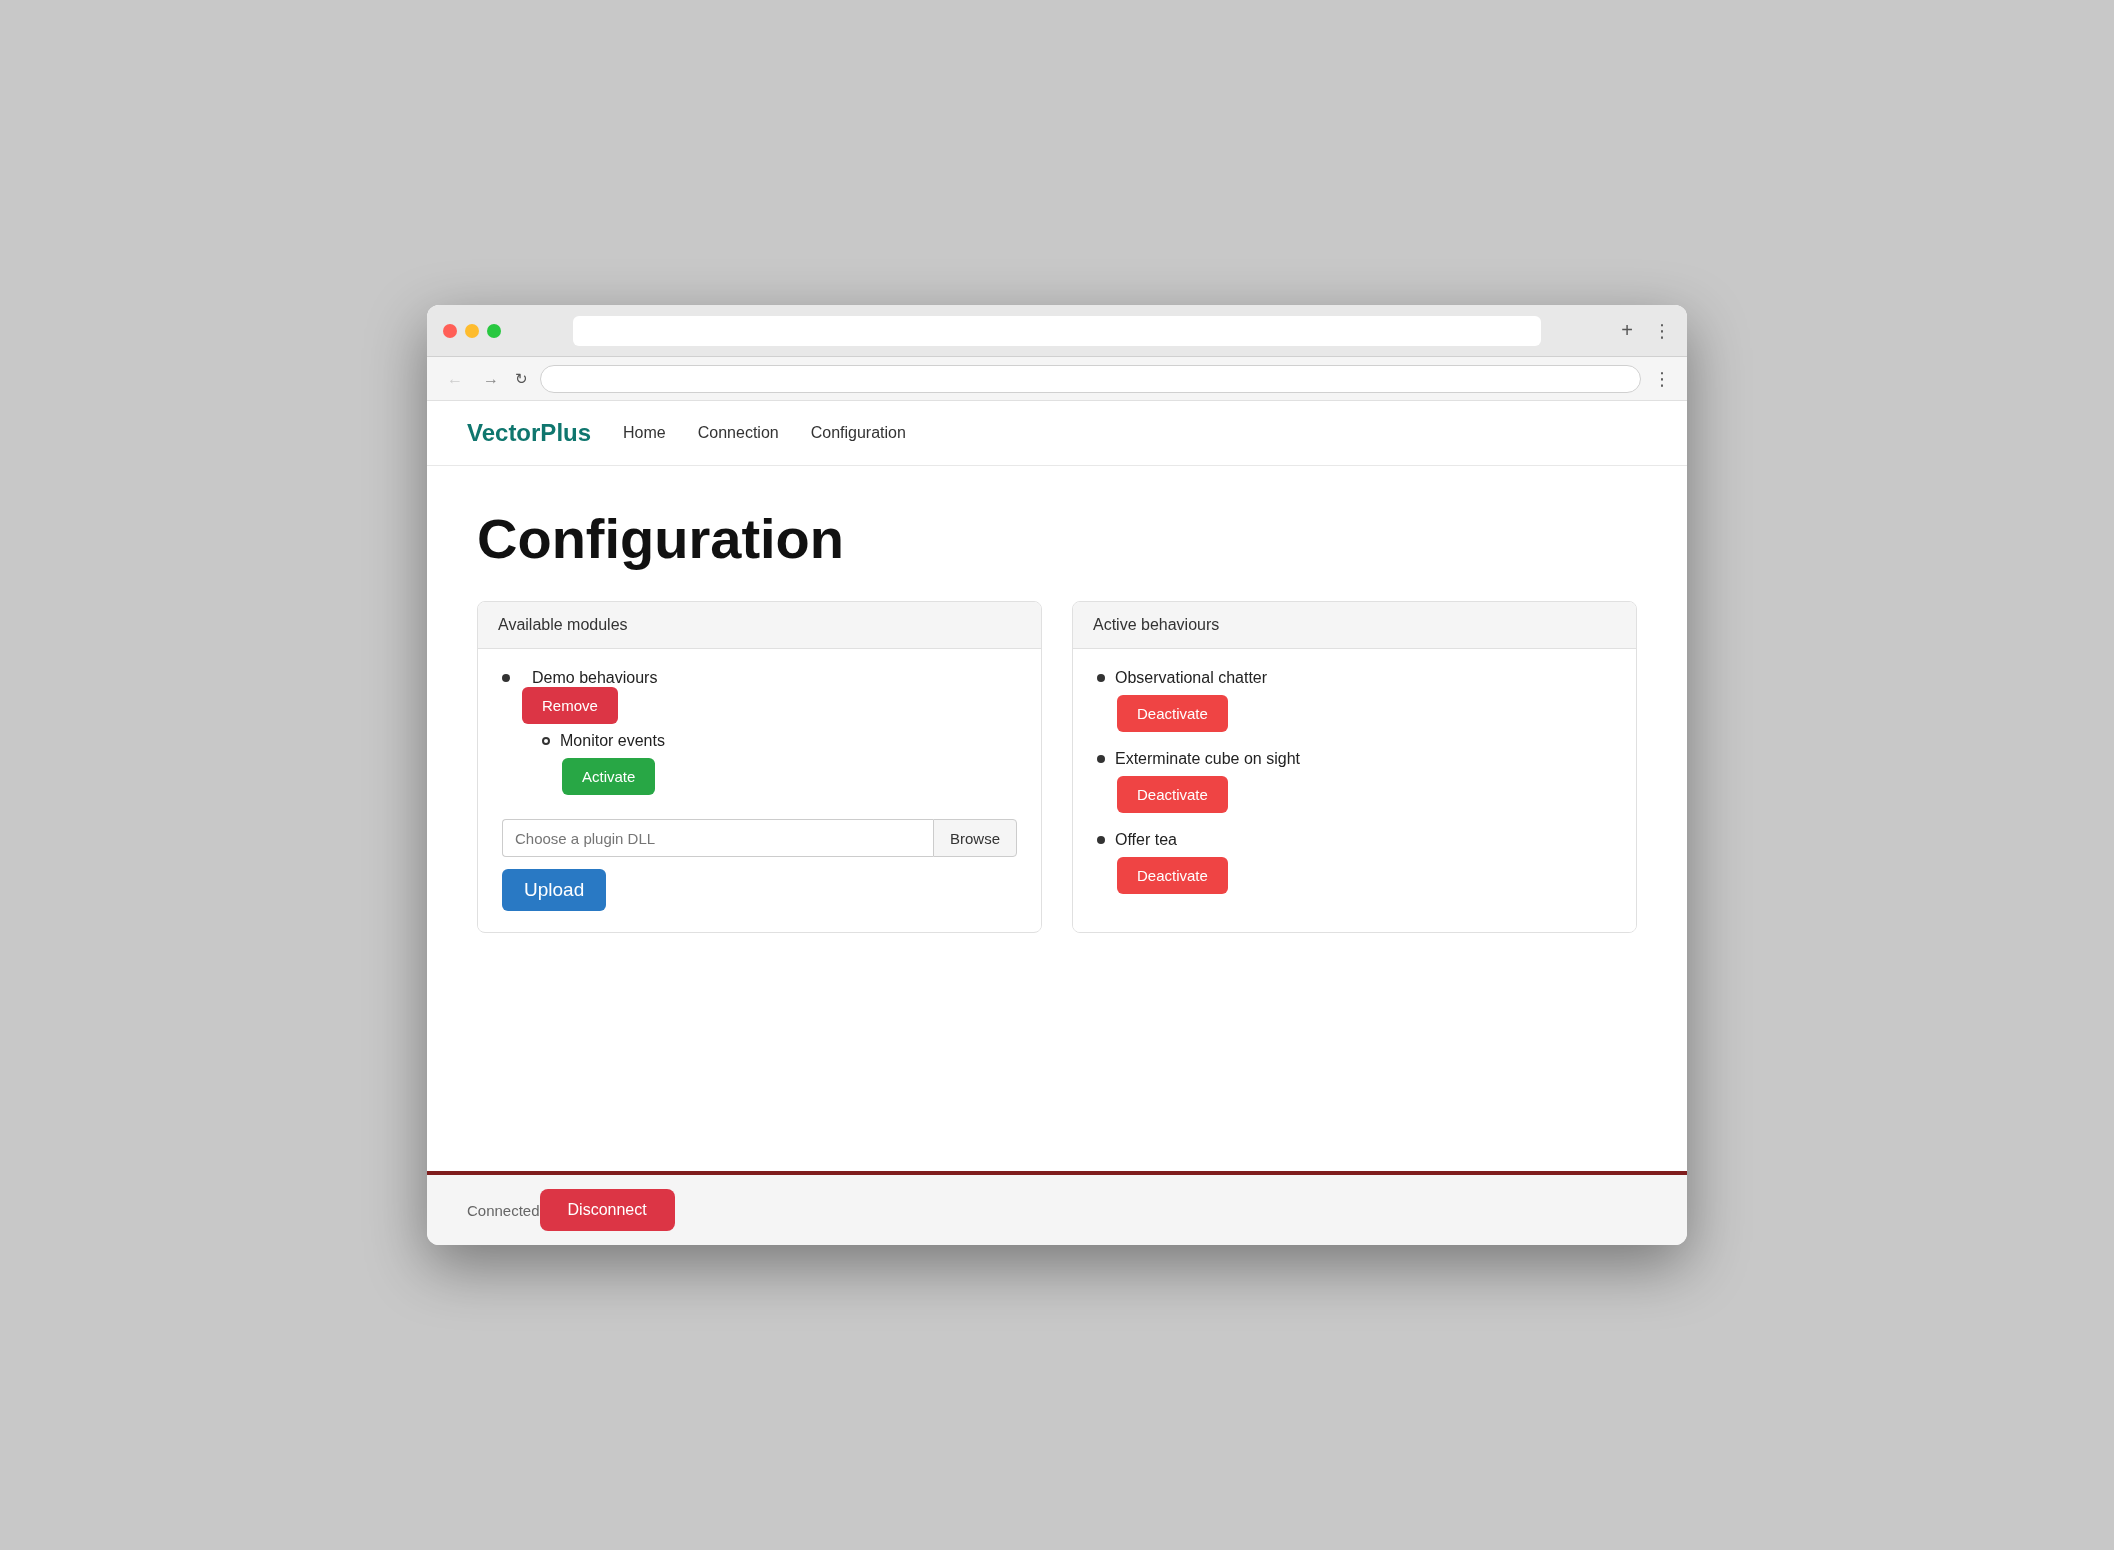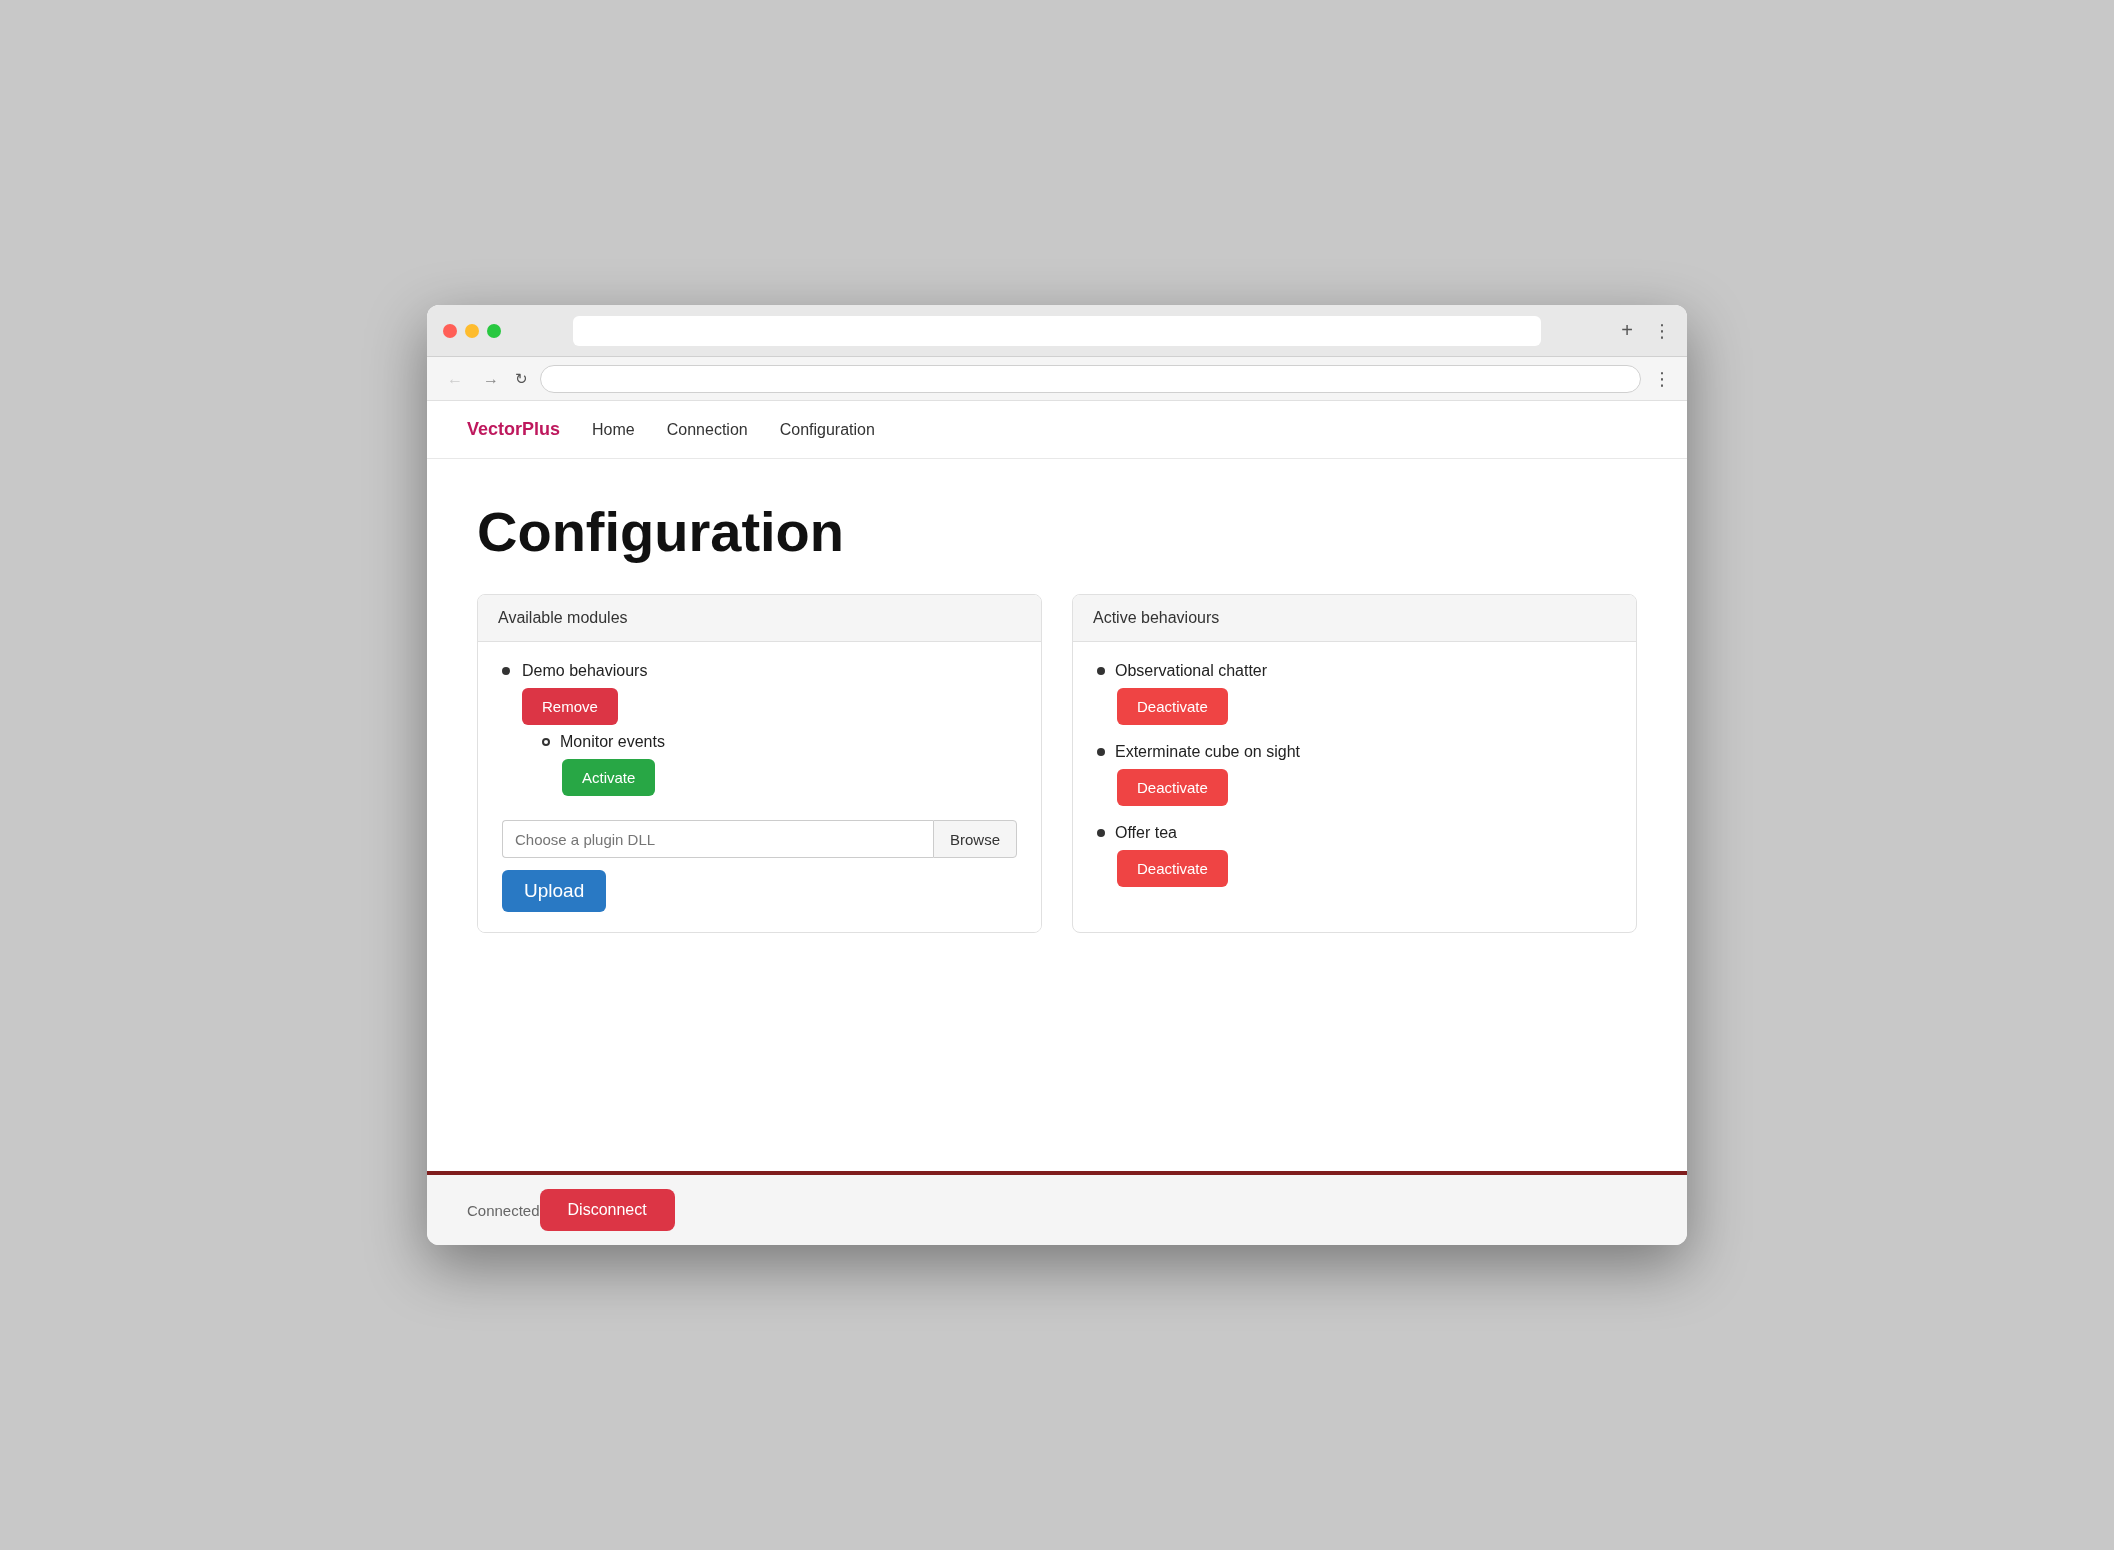--- a/index.html
+++ b/index.html
@@ -114,23 +114,23 @@
       background: #ffffff;
       padding: 18px 40px;
       border-bottom: 1px solid #e8e8e8;
       display: flex;
       align-items: center;
       gap: 32px;
       flex-shrink: 0;
     }
 
     .app-brand {
-      font-size: 18px;
+      font-size: 24px;
       font-weight: 700;
-      color: #be185d;
+      color: #0f766e;
     }
 
     .app-nav-link {
       font-size: 16px;
       color: #333;
       cursor: pointer;
       text-decoration: none;
     }
 
     
@@ -174,22 +174,21 @@
       padding: 20px 24px;
     }
 
     .module-item {
       margin-bottom: 10px;
     }
 
     .module-item-row {
       display: flex;
       align-items: center;
-      gap: 12px;
-      margin-bottom: 8px;
+      gap: 22px;
     }
 
     .bullet-dot {
       width: 8px;
       height: 8px;
       background: #333;
       border-radius: 50%;
       flex-shrink: 0;
     }
 

